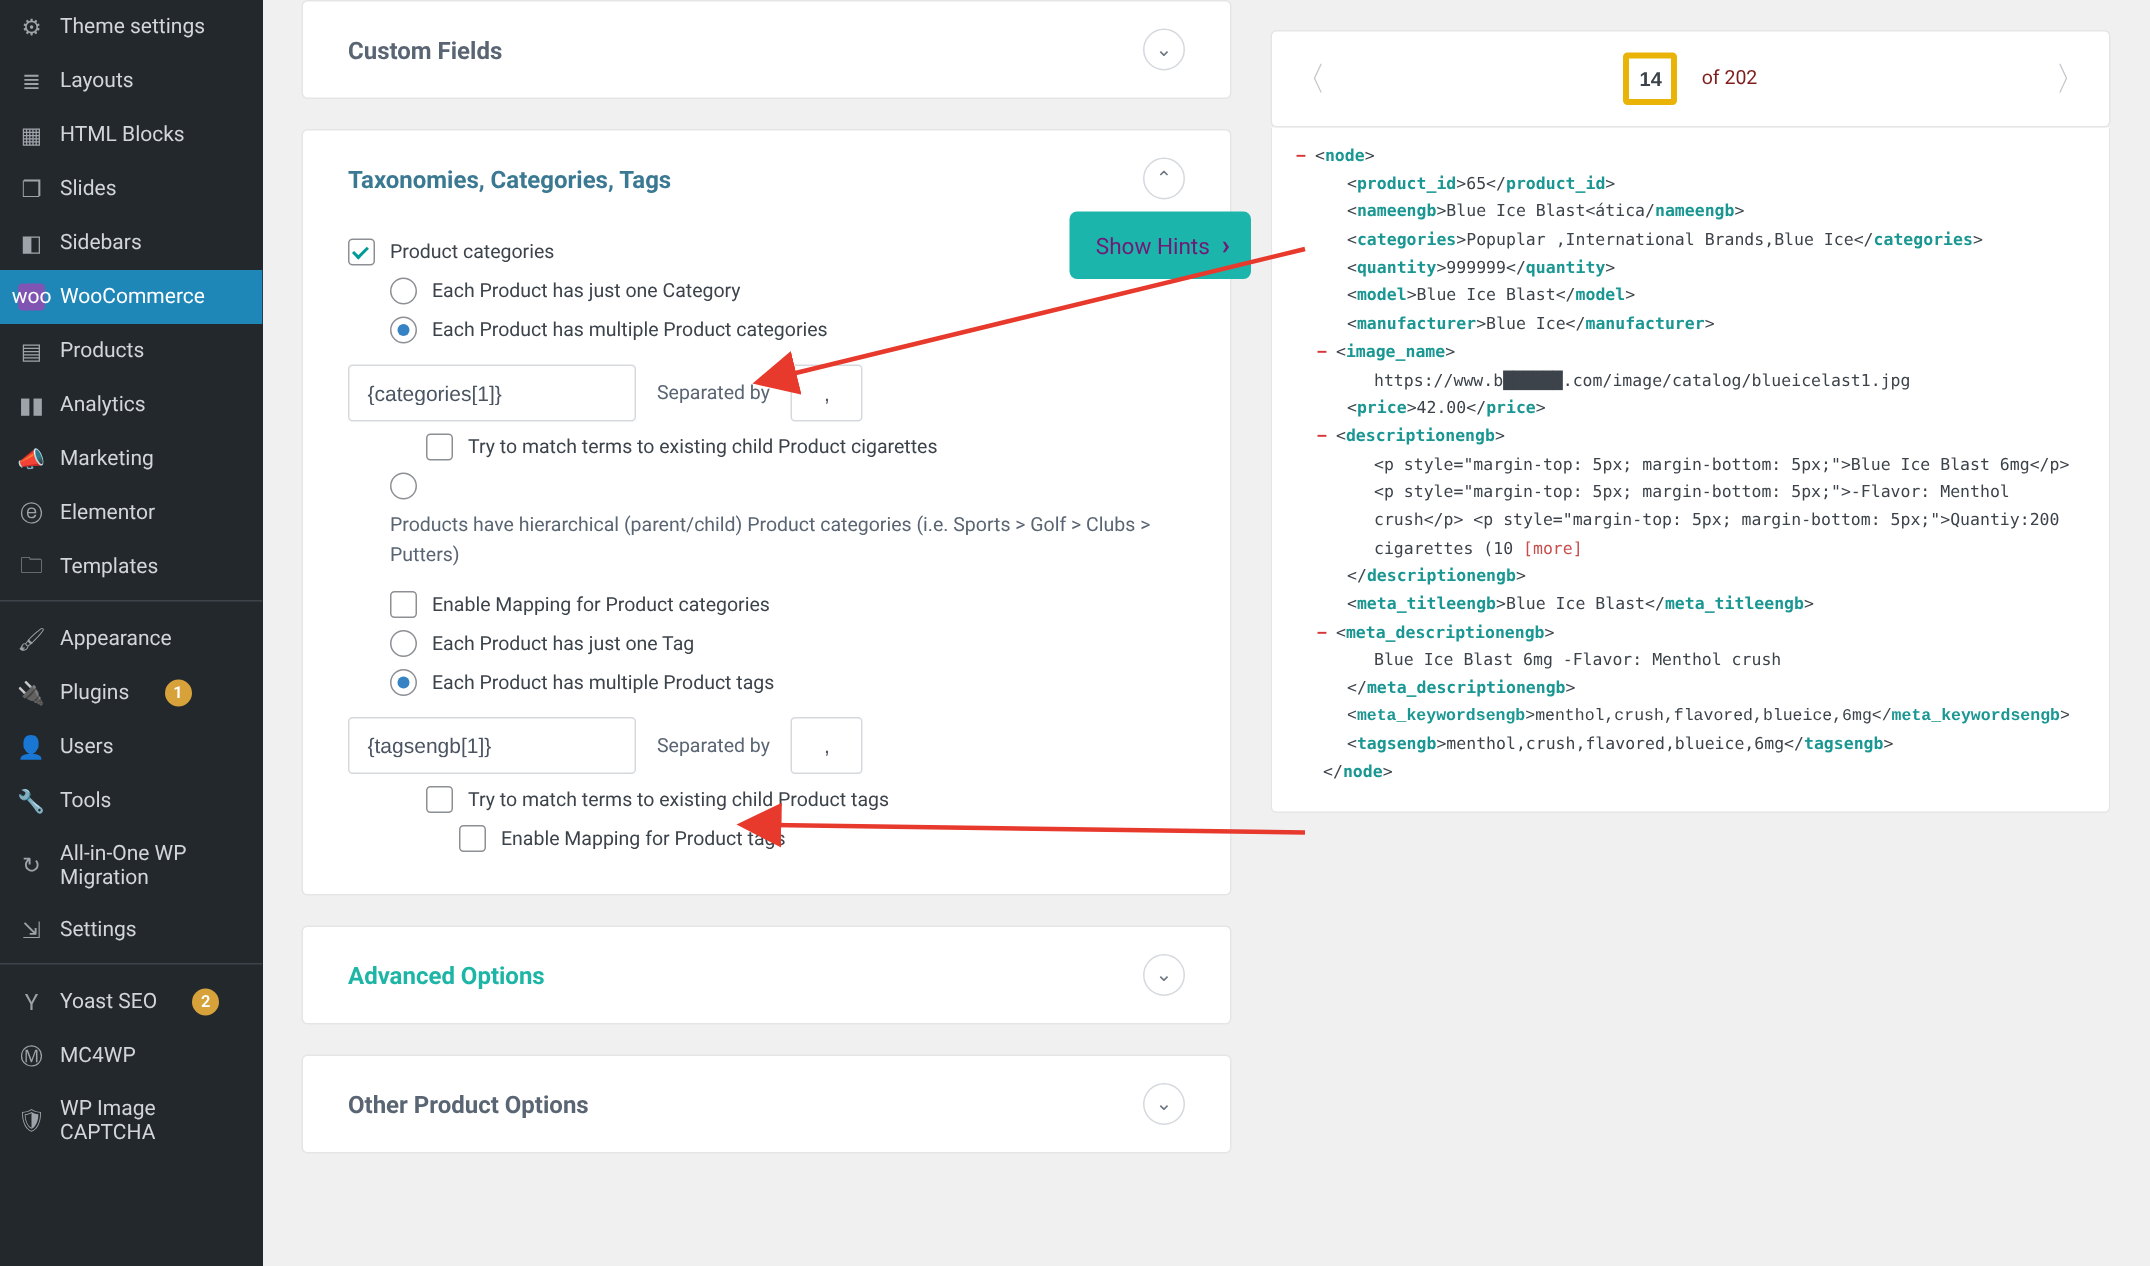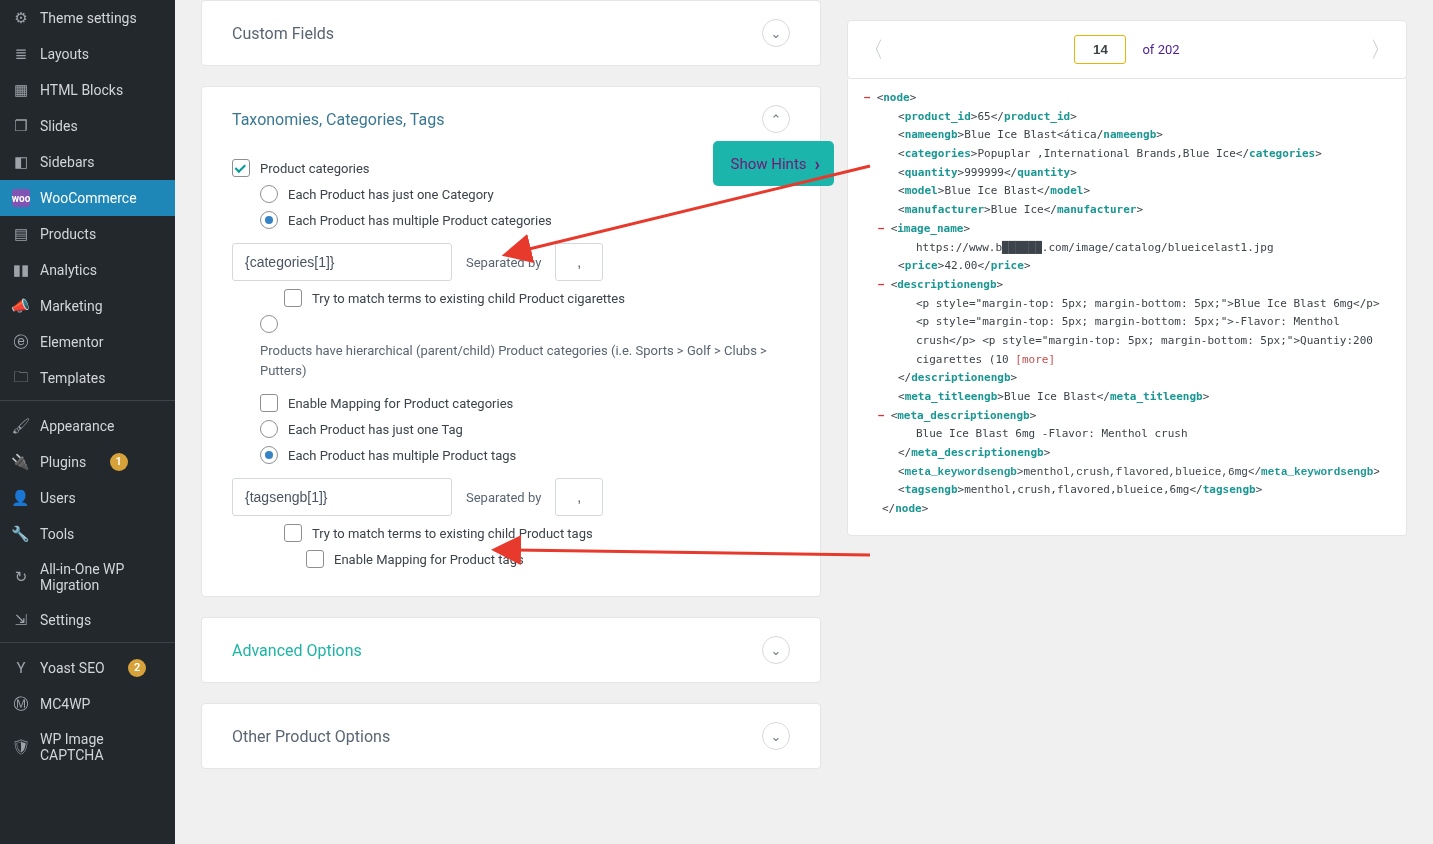--- a/index.html
+++ b/index.html
@@ -95,21 +95,21 @@
   }
   .panel-header{
     padding:18px 30px;
     display:flex;
     align-items:center;
     justify-content:space-between;
     cursor:pointer;
   }
   .panel-title{
     font-size:16px;
-    font-weight:400;
+    font-weight:700;
     color:#5a6573;
   }
   .panel-title.teal{color:#3b7993;}
   .panel-title.cyan{color:var(--accent-cyan);}
   .toggle-btn{
     width:28px;height:28px;
     border:1px solid #d5d9de;
     border-radius:50%;
     display:flex;align-items:center;justify-content:center;
     color:#6c7781;
@@ -142,21 +142,21 @@
   }
   .radio.selected::after{
     content:"";width:8px;height:8px;border-radius:50%;background:#3582c4;
   }
   .child{margin-left:28px;}
   .child2{margin-left:52px;}
   .input{
     border:1px solid #d5d9de;border-radius:3px;
     padding:10px 12px;font-size:14px;color:#4b5562;background:#fff;
   }
-  .input.wide{width:220px;}
+  .input.wide{width:192px;}
   .mapping-row{
     display:flex;align-items:center;gap:14px;margin:14px 0 8px 0;
   }
   .sep-label{color:#5a6573;}
   .input.sep{width:48px;text-align:center;}
   .hint-btn{
     position:absolute;
     right:599px;
     top:141px;
     background:var(--hint-teal);
@@ -175,25 +175,25 @@
     gap:16px;padding:14px;border-radius:4px;
     position:relative;
   }
   .pager .arrow{
     position:absolute;top:50%;transform:translateY(-50%);
     color:#c3c7cb;font-size:22px;cursor:pointer;user-select:none;
   }
   .pager .arrow.left{left:14px;}
   .pager .arrow.right{right:14px;}
   .page-box{
-    border:1px solid #eab308;border-radius:3px;
-    width:52px;text-align:center;font-weight:600;color:#3c434a;
+    border:4px solid #eab308;border-radius:3px;
+    width:36px;text-align:center;font-weight:600;color:#3c434a;
     padding:6px 0;background:#fff;
   }
-  .of-text{color:#4c1d95;}
+  .of-text{color:#7f1d1d;}
   .xml-view{
     background:#fff;border:1px solid var(--panel-border);border-top:none;
     padding:10px 14px 16px 10px;border-radius:0 0 4px 4px;
     font-family:Menlo,Consolas,monospace;font-size:11px;
     color:#3c434a;line-height:1.7;
     overflow:auto;
   }
   .xml-row{white-space:normal;word-break:break-word;}
   .xml-minus{color:var(--xml-minus);padding:0 6px;cursor:pointer;font-weight:700;}
   .tag{color:var(--xml-tag);font-weight:600;}
@@ -224,21 +224,21 @@
     </div>
   <div class="sidebar-item">
       <span class="icon">❐</span>
       <span>Slides</span>
     </div>
   <div class="sidebar-item">
       <span class="icon">◧</span>
       <span>Sidebars</span>
     </div>
   <div class="sidebar-item active">
-      <span class="icon" style="background:#7f54b3;color:#fff;border-radius:3px;font-size:10px;font-weight:700;">woo</span>
+      <span class="icon" style="background:#7f54b3;color:#fff;border-radius:3px;font-size:14px;font-weight:400;">woo</span>
       <span>WooCommerce</span>
     </div>
   <div class="sidebar-item">
       <span class="icon">▤</span>
       <span>Products</span>
     </div>
   <div class="sidebar-item">
       <span class="icon">▮▮</span>
       <span>Analytics</span>
     </div>

